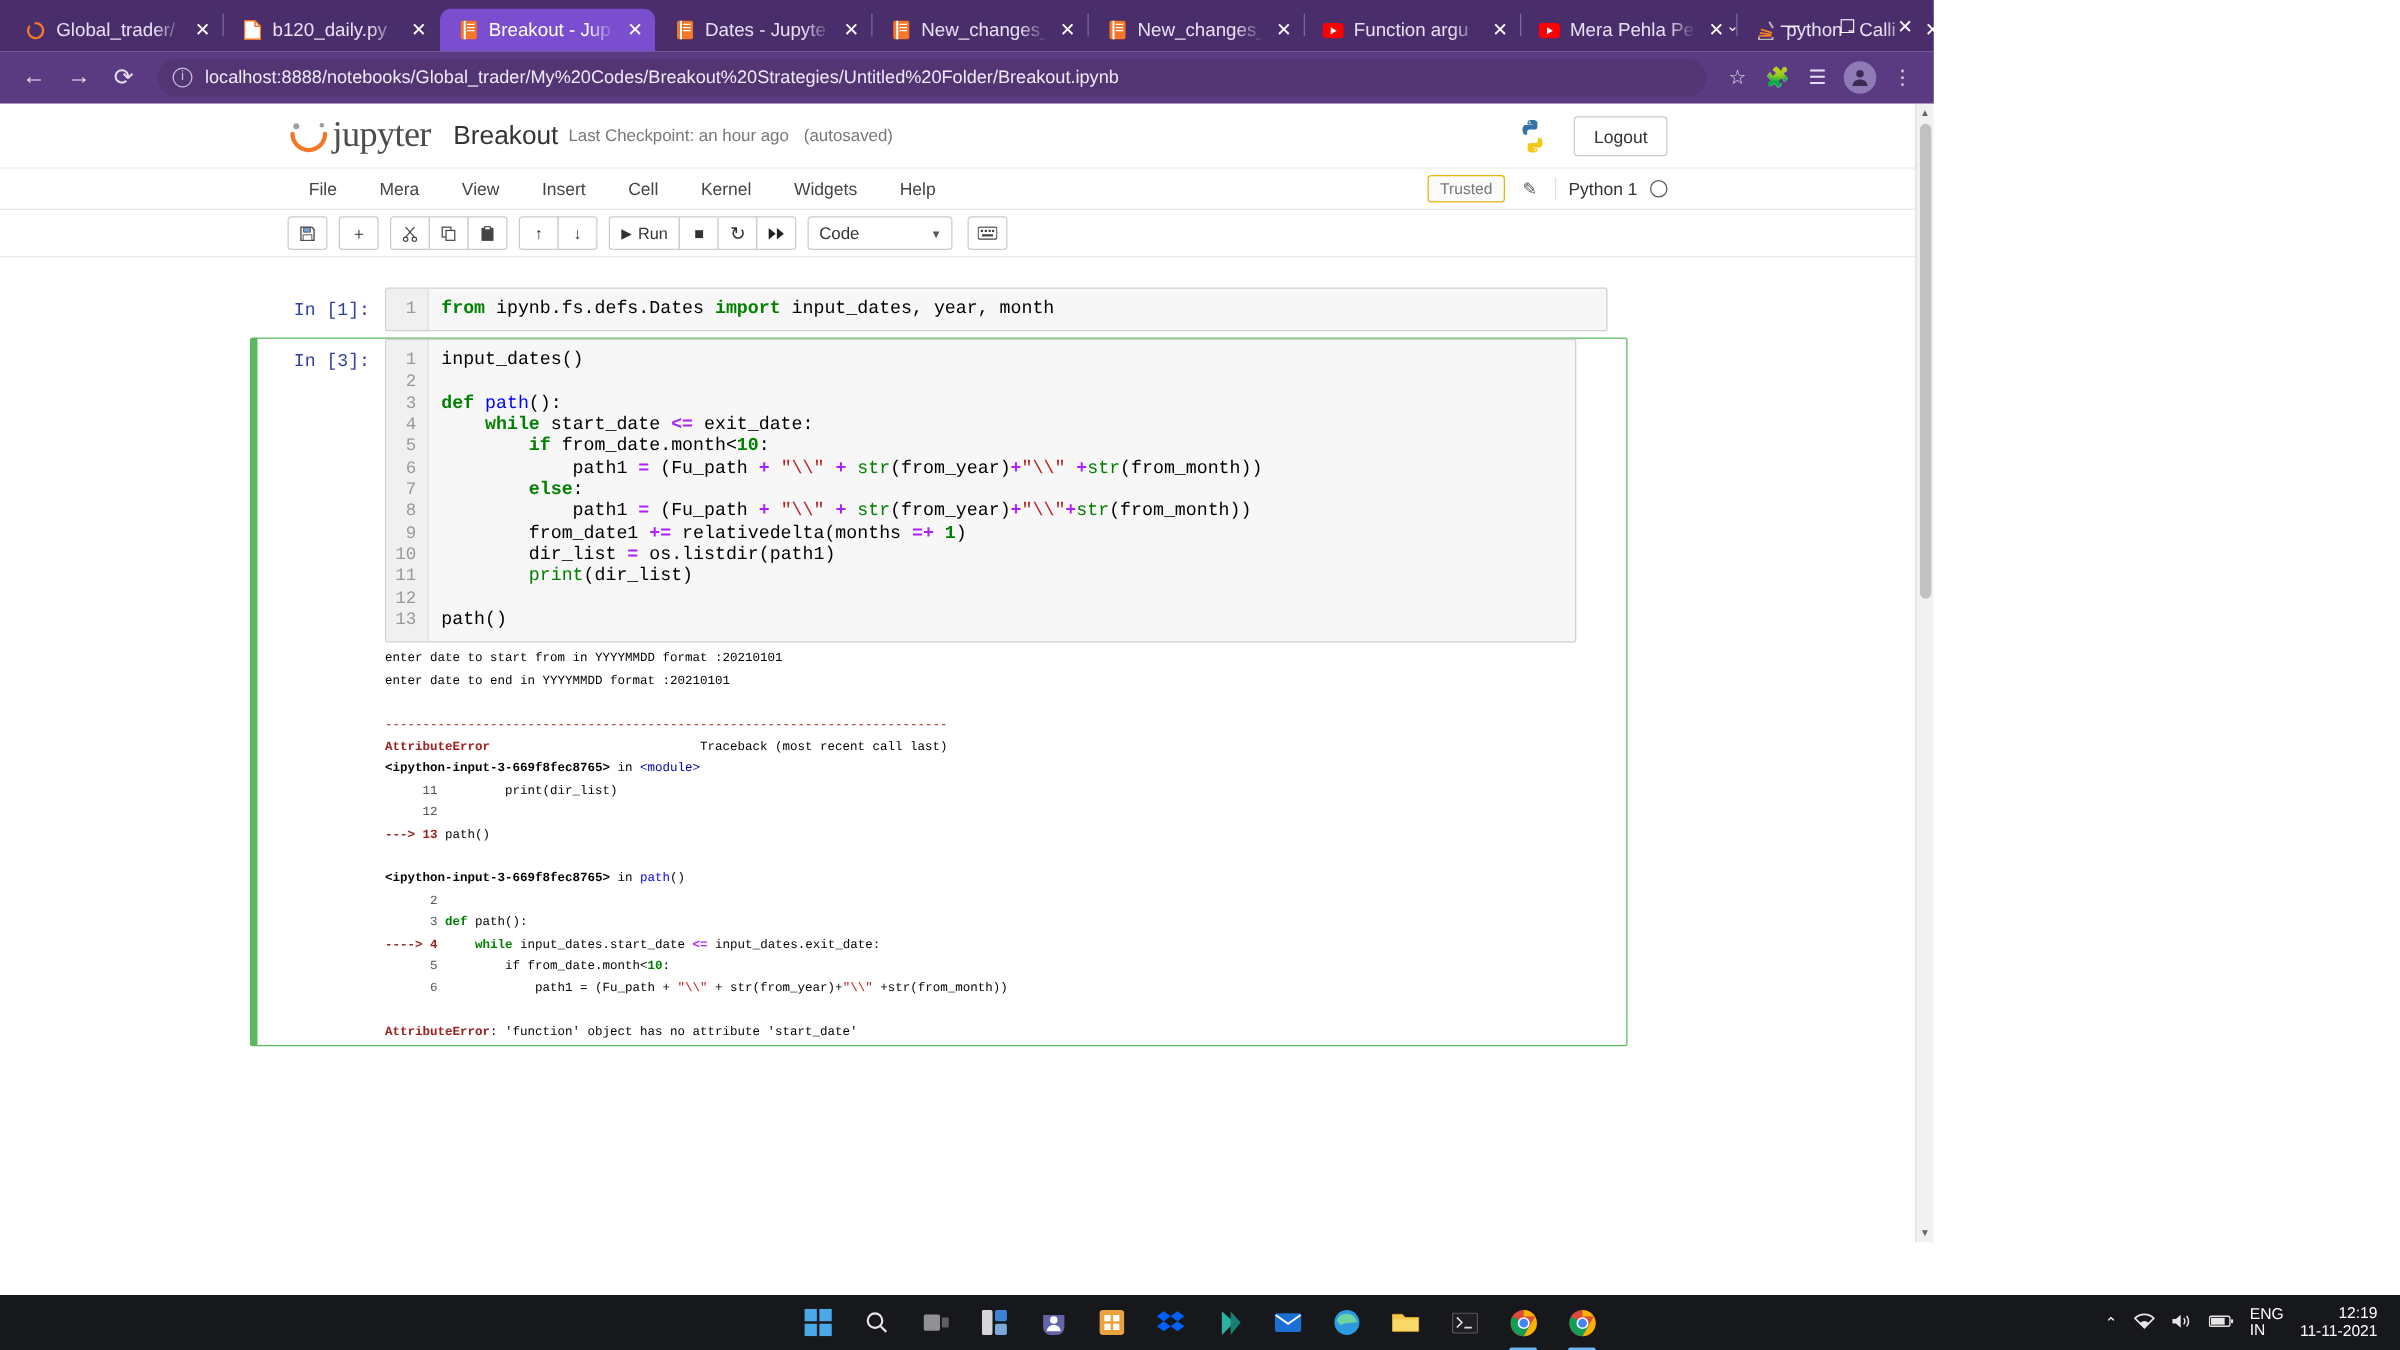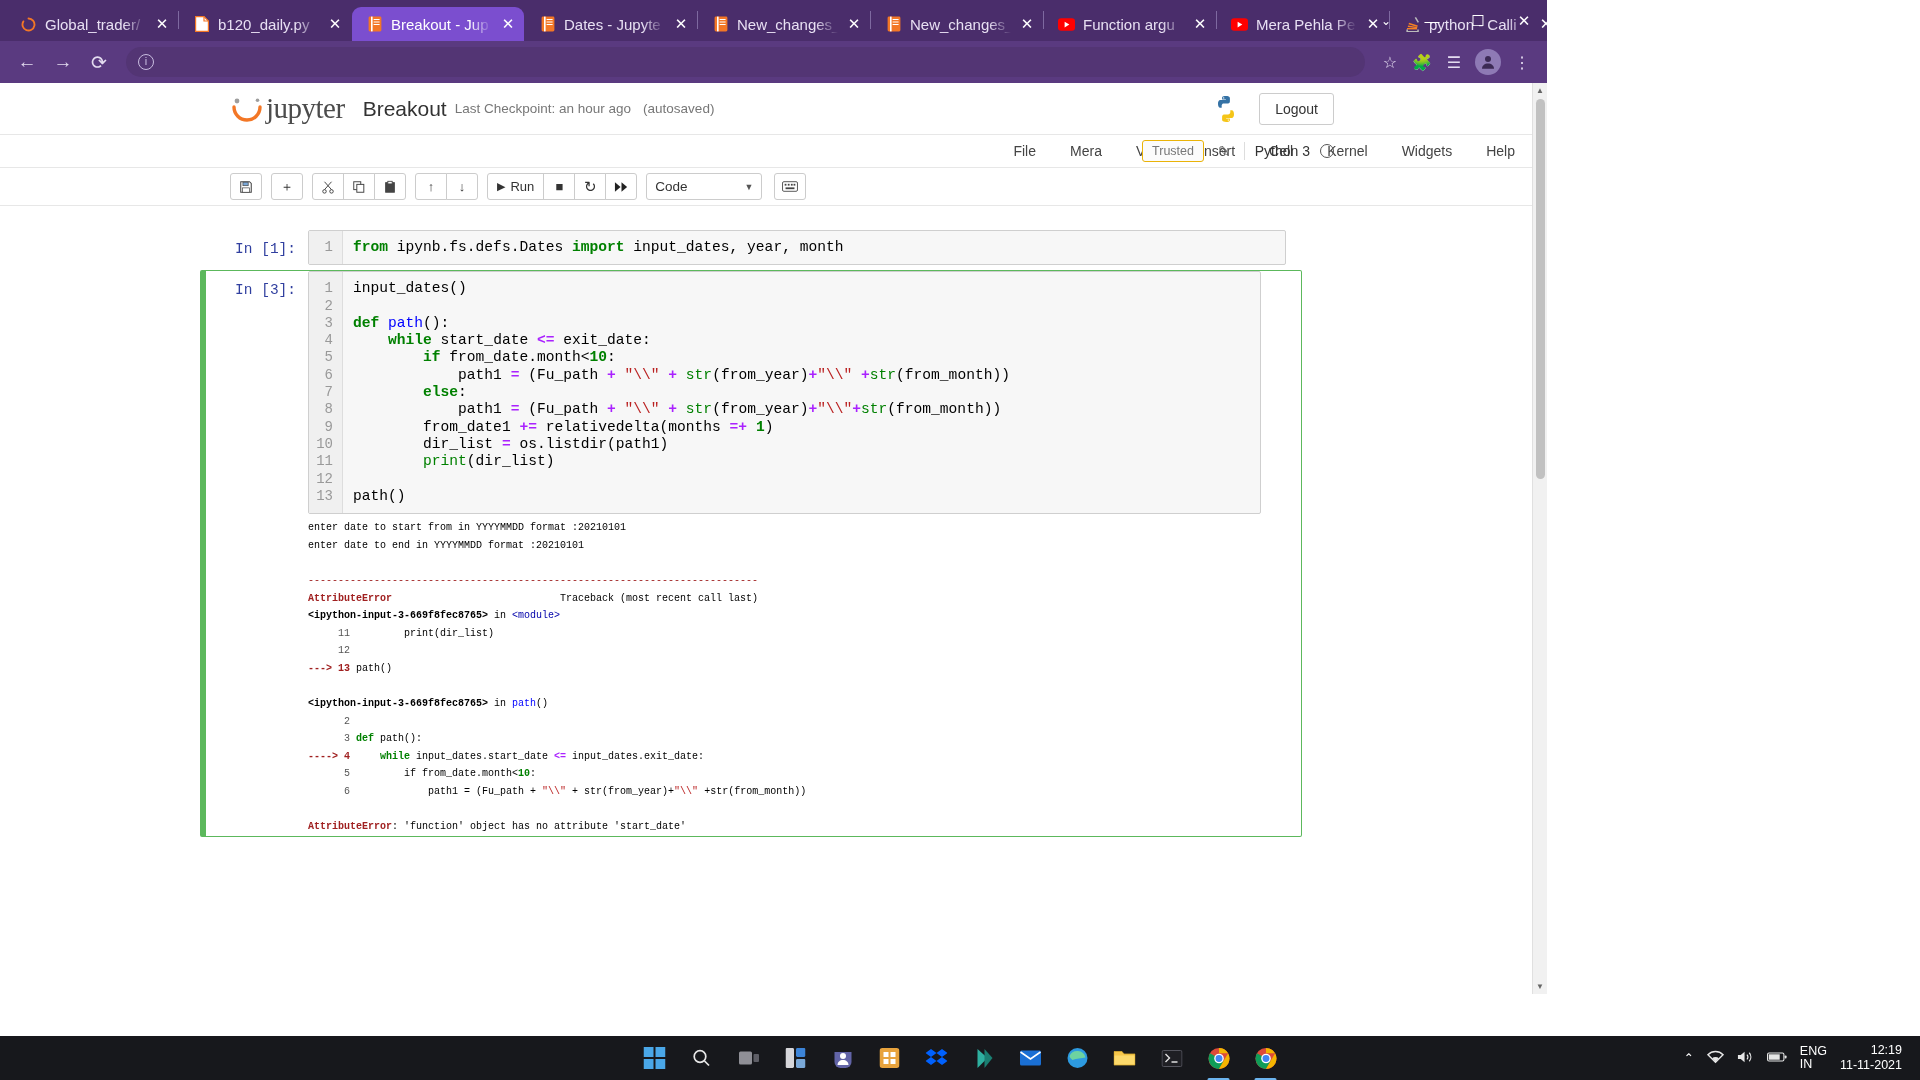--- a/index.html
+++ b/index.html
@@ -86,21 +86,21 @@
   .hdr-right { position: absolute; right: 198px; display: flex; align-items: center; gap: 18px; }
   .py-logo { width: 30px; height: 30px; position: relative; }
   .logout-btn {
     border: 1px solid #ccc; border-radius: 3px; background: #fff;
     font-size: 14px; color: #333; padding: 7px 15px;
   }
 
   
   .jp-menubar {
     height: 33px; background: #fff; border-bottom: 1px solid #e7e7e7;
-    display: flex; align-items: center; padding-left: 230px; position: relative; justify-content: flex-end;
+    display: flex; align-items: center; padding-left: 230px; position: relative;
   }
   .menu-item { font-size: 14px; color: #444; padding: 0 17px; line-height: 33px; }
   .menu-right { position: absolute; right: 198px; display:flex; align-items:center; gap:10px; }
   .trusted {
     border: 1px solid #eab308; border-radius: 3px; font-size: 12.5px; color: #777;
     padding: 3px 9px; background: #fbfbfb;
   }
   .pencil { font-size: 14px; color: #5a5a5a; padding: 0 4px;}
   .kernel-name { font-size: 14px; color: #333; }
   .kernel-idle { width: 14px; height: 14px; border: 1.6px solid #555; border-radius: 50%; }
@@ -328,20 +328,21 @@
       <div class="winbtn">✕</div>
     </div>
   </div>
 
   <div class="omnibox-row">
     <div class="navbtn">←</div>
     <div class="navbtn">→</div>
     <div class="navbtn">⟳</div>
     <div class="urlbar">
       <div class="url-icon">i</div>
+      <div class="url-text"><span>localhost:8888</span><span>/notebooks/Global_trader/My%20Codes/Breakout%20Strategies/Untitled%20Folder/Breakout.ipynb</span></div>
     </div>
     <div class="omni-icon">☆</div>
     <div class="omni-icon">🧩</div>
     <div class="omni-icon">☰</div>
     <div class="avatar-btn">
       <svg width="18" height="18" viewBox="0 0 24 24">
           <circle cx="12" cy="8" r="4" fill="#3c2a55"></circle>
           <path d="M4 21c0-4.4 3.6-7 8-7s8 2.6 8 7z" fill="#3c2a55"></path>
         </svg>
     </div>
@@ -384,21 +385,21 @@
             <div class="menu-item">Insert</div>
             <div class="menu-item">Cell</div>
             <div class="menu-item">Kernel</div>
             <div class="menu-item">Widgets</div>
             <div class="menu-item">Help</div>
           </div>
         <div class="menu-right">
           <div class="trusted">Trusted</div>
           <div class="pencil">✎</div>
           <div style="width:1px;height:18px;background:#ddd;"></div>
-          <div class="kernel-name">Python 3</div>
+          <div class="kernel-name">Python 1</div>
           <div class="kernel-idle"></div>
         </div>
       </div>
 
       <div class="jp-toolbar">
         <div class="tb-group single">
           <div class="tb-btn">
             <svg width="14" height="14" viewBox="0 0 16 16">
                 <path d="M2 2h10l2 2v10H2z" fill="none" stroke="#444" stroke-width="1.2"></path>
                 <rect x="4.5" y="2.5" width="6" height="4" fill="#7aa8d8" stroke="#444" stroke-width="0.8"></rect>

